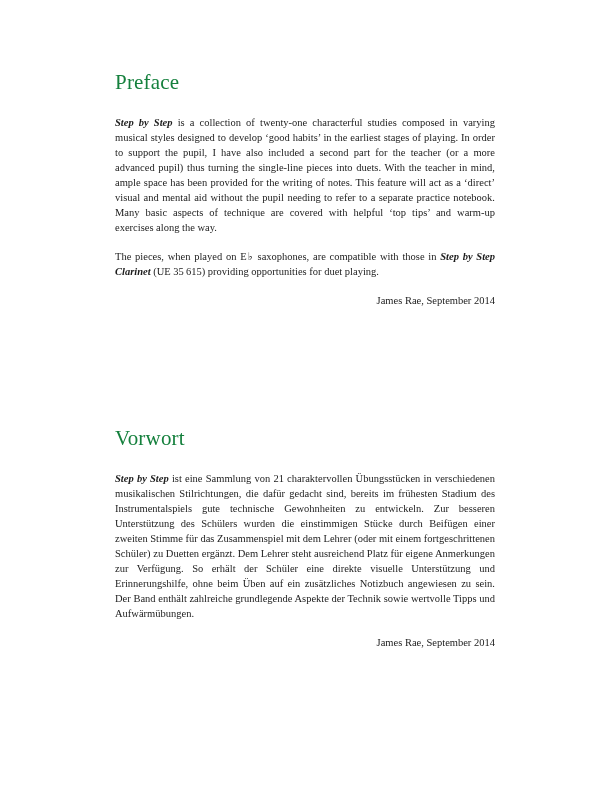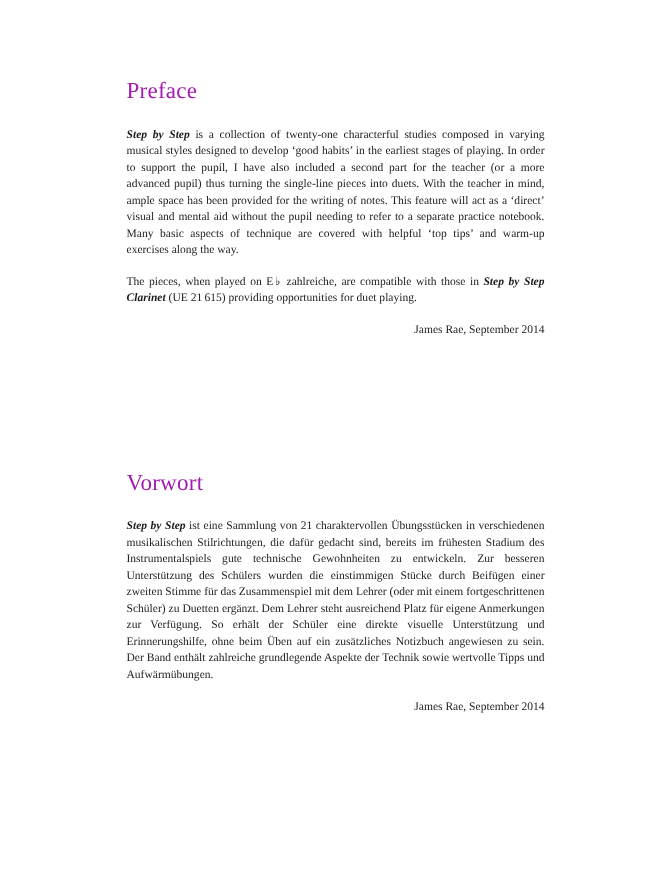--- a/index.html
+++ b/index.html
@@ -17,21 +17,21 @@
     font-family: "Liberation Serif", "DejaVu Serif", serif;
     color: #1c1c1c;
     overflow: hidden;
   }
   .section-title {
     font-size: 21px;
     font-weight: normal;
     line-height: 1.2;
     margin: 0 0 20px 0;
     letter-spacing: 0.2px;
-    color: #a21caf;
+    color: #15803d;
   }
   .body-text {
     font-size: 10.5px;
     line-height: 15px;
     text-align: justify;
     margin: 0 0 14px 0;
   }
   .body-text i {
     font-style: italic;
     font-weight: bold;
@@ -51,21 +51,21 @@
   }
 </style>
 </head>
 <body>
 
 <div class="page">
 
   <section class="section-preface" lang="en">
     <h1 class="section-title">Preface</h1>
     <p class="body-text"><i>Step by Step</i><span> is a collection of twenty-one characterful studies composed in varying musical styles designed to develop ‘good habits’ in the earliest stages of playing. In order to support the pupil, I have also included a second part for the teacher (or a more advanced pupil) thus turning the single-line pieces into duets. With the teacher in mind, ample space has been provided for the writing of notes. This feature will act as a ‘direct’ visual and mental aid without the pupil needing to refer to a separate practice notebook. Many basic aspects of technique are covered with helpful ‘top tips’ and warm-up exercises along the way.</span></p>
-    <p class="body-text"><span>The pieces, when played on E♭ zahlreiche, are compatible with those in </span><i>Step by Step Clarinet</i><span> (UE 21 615) providing opportunities for duet playing.</span></p>
+    <p class="body-text"><span>The pieces, when played on E♭ saxophones, are compatible with those in </span><i>Step by Step Clarinet</i><span> (UE 35 615) providing opportunities for duet playing.</span></p>
     <p class="signature">James Rae, September 2014</p>
   </section>
 
   <section class="section-vorwort" lang="de">
     <h1 class="section-title">Vorwort</h1>
     <p class="body-text"><i>Step by Step</i><span> ist eine Sammlung von 21 charaktervollen Übungsstücken in verschiedenen musikalischen Stilrichtungen, die dafür gedacht sind, bereits im frühesten Stadium des Instrumentalspiels gute technische Gewohnheiten zu entwickeln. Zur besseren Unterstützung des Schülers wurden die einstimmigen Stücke durch Beifügen einer zweiten Stimme für das Zusammenspiel mit dem Lehrer (oder mit einem fortgeschrittenen Schüler) zu Duetten ergänzt. Dem Lehrer steht ausreichend Platz für eigene Anmerkungen zur Verfügung. So erhält der Schüler eine direkte visuelle Unterstützung und Erinnerungshilfe, ohne beim Üben auf ein zusätzliches Notizbuch angewiesen zu sein. Der Band enthält zahlreiche grundlegende Aspekte der Technik sowie wertvolle Tipps und Aufwärmübungen.</span></p>
     <p class="signature">James Rae, September 2014</p>
   </section>
 
 </div>

